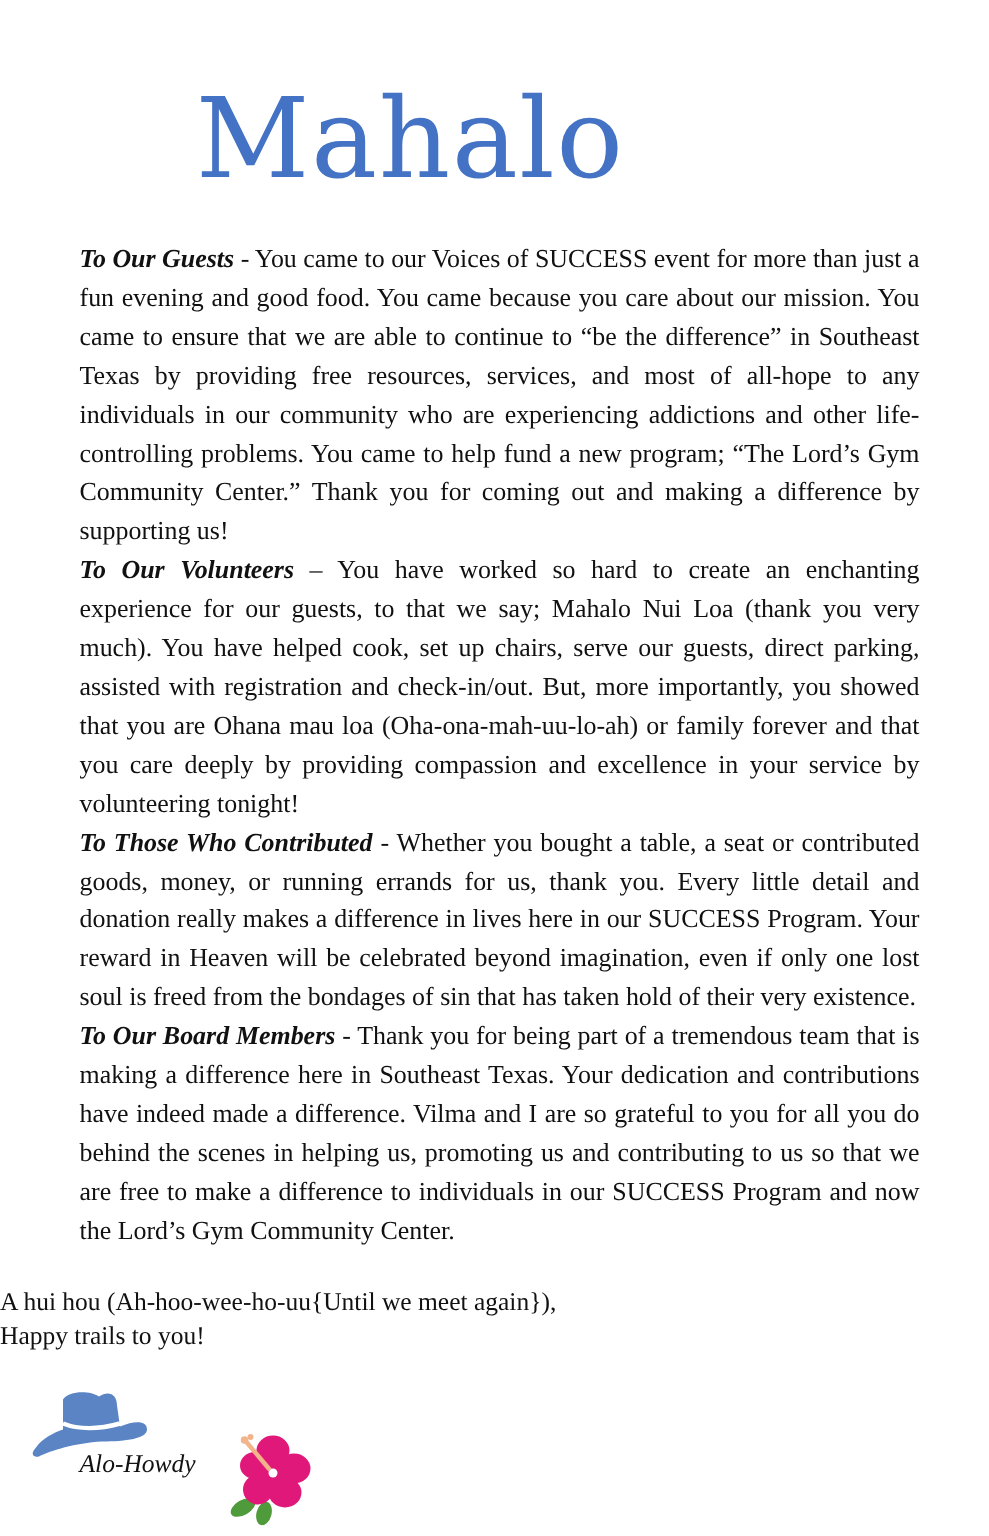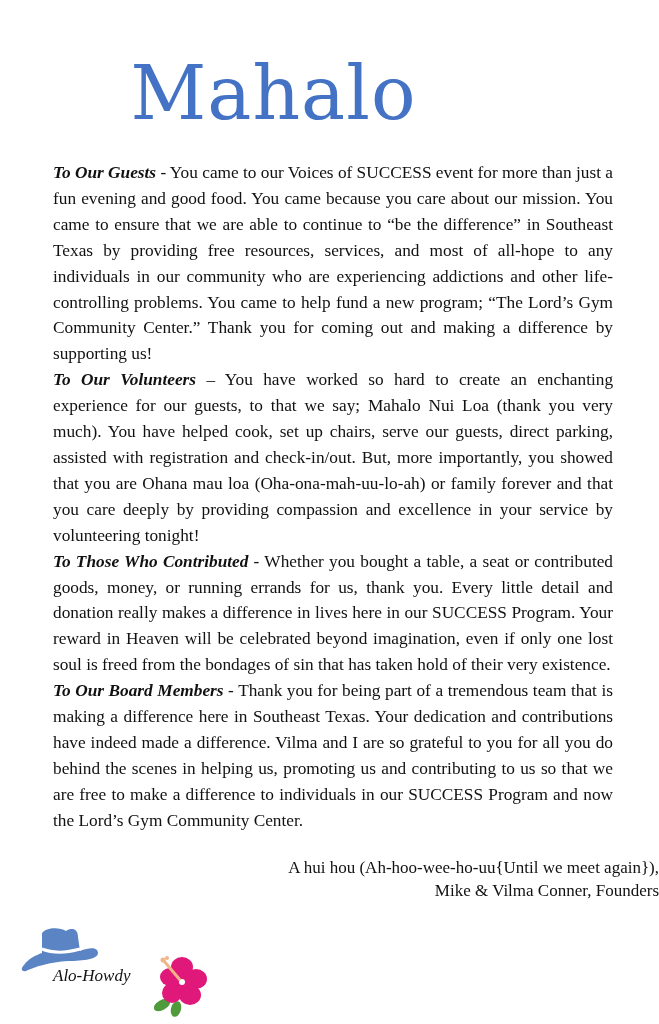--- a/index.html
+++ b/index.html
@@ -11,21 +11,21 @@
       color: #4472c4; letter-spacing: 1px; font-weight: normal;
     }
     .body-text {
       position: absolute; left: 53px; top: 160px; width: 560px;
       font-family: "Liberation Serif", serif; font-size: 17.3px; line-height: 25.9px;
       color: #111; text-align: justify;
     }
     .body-text p { margin: 0; }
     .lead { font-style: italic; font-weight: bold; }
     .closing {
-      position: absolute; left: 0; width: 659px; top: 856px; text-align: right;
+      position: absolute; left: 0; width: 659px; top: 856px; text-align: left;
       font-family: "Liberation Serif", serif; font-size: 17px; line-height: 23px; color: #111;
     }
     .closing div { margin: 0; }
     .hat { position: absolute; left: 20px; top: 925px; width: 80px; height: 48px; }
     .aloha {
       position: absolute; left: 53px; top: 966px;
       font-family: Liberation Serif, serif; font-style: italic; font-size: 17px; color: #111;
     }
     .flower { position: absolute; left: 148px; top: 953px; width: 62px; height: 64px; }
   </style>
@@ -37,21 +37,21 @@
 
   <div class="body-text">
     <p><span class="lead">To Our Guests</span><span> - </span><span>You came to our Voices of  SUCCESS event for more than just a fun evening and good food. You came because you care about our mission. You came to ensure that we are able to continue to “be the difference” in Southeast Texas by providing free resources, services, and most of all-hope to any individuals in our community who are experiencing addictions and other life-controlling problems. You came to help fund a new program; “The Lord’s Gym Community Center.” Thank you for coming out and making a difference by supporting us!</span></p>
     <p><span class="lead">To Our Volunteers</span><span> – </span><span>You have worked so hard to create an enchanting experience for our guests, to that we say; Mahalo Nui Loa (thank you very much). You have helped cook, set up chairs, serve our guests, direct parking, assisted with registration and check-in/out. But, more importantly, you showed that you are Ohana mau loa (Oha-ona-mah-uu-lo-ah) or family forever and that you care deeply by providing compassion and excellence in your service by volunteering tonight!</span></p>
     <p><span class="lead">To Those Who Contributed</span><span> - </span><span>Whether you bought a table, a seat or contributed goods, money, or running errands for us, thank you. Every little detail and donation really makes a difference in lives here in our SUCCESS Program. Your reward in Heaven will be celebrated beyond imagination, even if only one lost soul is freed from the bondages of sin that has taken hold of their very existence.</span></p>
     <p><span class="lead">To Our Board Members</span><span> - </span><span>Thank you for being part of a tremendous team that is making a difference here in Southeast Texas. Your dedication and contributions have indeed made a difference. Vilma and I are so grateful to you for all you do behind the scenes in helping us, promoting us and contributing to us so that we are free to make a difference to individuals in our SUCCESS Program and now the Lord’s Gym Community Center.</span></p>
   </div>
 
   <div class="closing">
     <div>A hui hou (Ah-hoo-wee-ho-uu{Until we meet again}),</div>
-    <div>Mike &amp; Vilma Conner, Founders</div>
+    <div>Happy trails to you!</div>
   </div>
 
   <svg class="hat" viewBox="0 0 80 48">
     <path d="M22 8 C26 2 40 2 46 6 C52 2 58 4 58 12 L60 26 C70 22 78 22 78 28 C78 34 64 36 48 36 C30 37 14 42 6 46 C2 47 0 44 4 40 C8 34 16 30 22 28 Z" fill="#5b84c4"></path>
     <path d="M22 24 C32 28 46 28 60 24" stroke="#ffffff" stroke-width="3" fill="none"></path>
   </svg>
 
   <div class="aloha">Alo-Howdy</div>
 
   <svg class="flower" viewBox="0 0 62 64">

